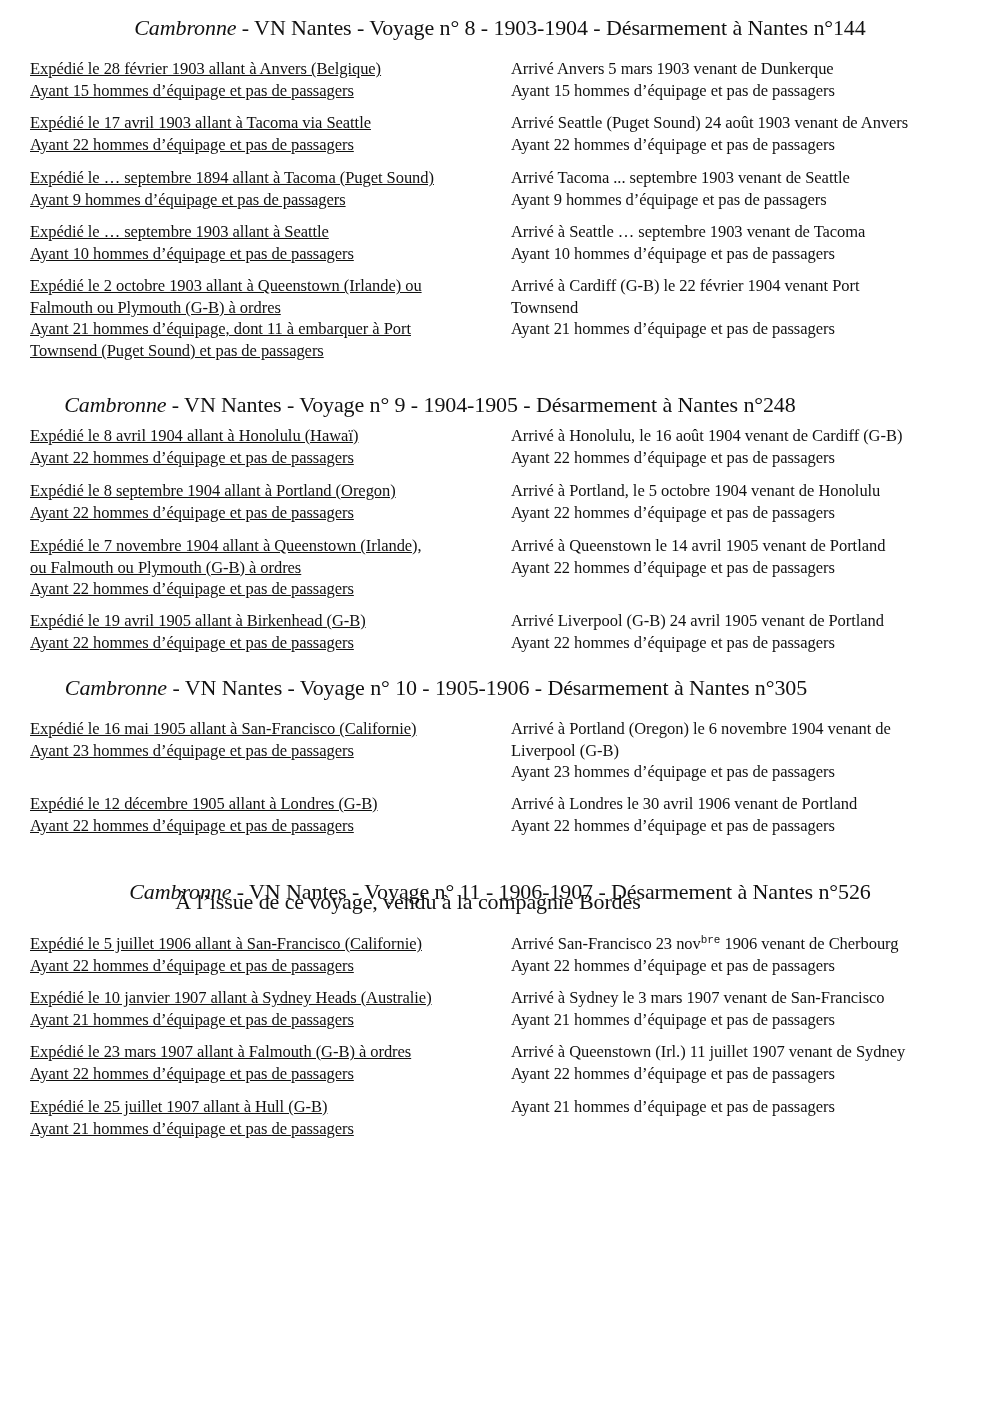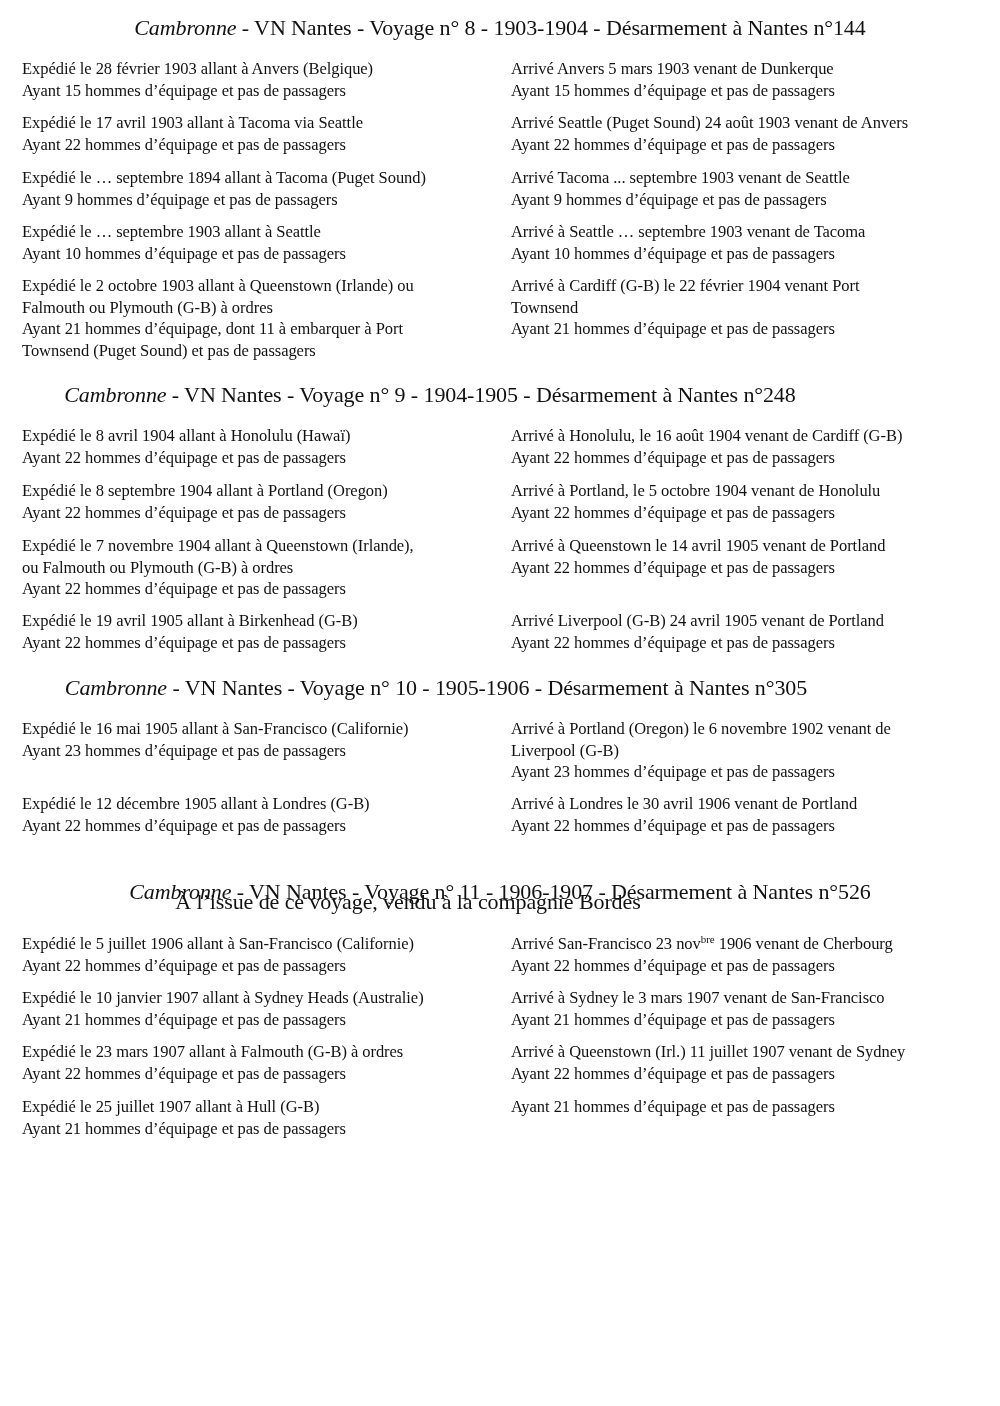--- a/index.html
+++ b/index.html
@@ -10,24 +10,24 @@
     }
     .page { position: relative; width: 1000px; height: 1406px; }
     .section { position: absolute; left: 0; width: 1000px; }
     .heading {
       text-align: center; font-weight: normal; font-size: 22px;
       line-height: 31px; letter-spacing: -0.1px; white-space: nowrap;
     }
     .heading .ship { font-style: italic; }
     .row { position: absolute; left: 0; width: 1000px; }
     .col { position: absolute; top: 0; font-size: 16.5px; line-height: 21.7px; white-space: nowrap; letter-spacing: -0.05px; }
-    .col.left { left: 22px; width: 470px; }
+    .col.left { left: 30px; width: 470px; text-decoration: underline; }
     .col.right { left: 511px; width: 470px; }
     .col div { height: 21.7px; }
-    sup { font-size: 11px; line-height: 0; vertical-align: 6px; }
+    sup { font-size: 11px; line-height: 0; vertical-align: 6px; font-family: Liberation Mono, monospace; }
   </style>
 </head>
 <body>
 
 <div class="page">
 
   <div class="section" style="top:0">
     <div class="heading" style="position:absolute;top:12px;width:1000px"><span class="ship">Cambronne</span><span> - VN Nantes - Voyage n° 8 - 1903-1904 - Désarmement à Nantes n°144</span></div>
 
     <div class="row" style="top:58px">
@@ -83,21 +83,21 @@
       </div>
       <div class="col right">
         <div>Arrivé à Cardiff (G-B) le 22 février 1904 venant Port</div>
         <div>Townsend</div>
         <div>Ayant 21 hommes d’équipage et pas de passagers</div>
       </div>
     </div>
   </div>
 
   <div class="section" style="top:0">
-    <div class="heading" style="position:absolute;top:379px;width:860px"><span class="ship">Cambronne</span><span> - VN Nantes - Voyage n° 9 - 1904-1905 - Désarmement à Nantes n°248</span></div>
+    <div class="heading" style="position:absolute;top:389px;width:860px"><span class="ship">Cambronne</span><span> - VN Nantes - Voyage n° 9 - 1904-1905 - Désarmement à Nantes n°248</span></div>
 
     <div class="row" style="top:425px">
       <div class="col left">
         <div>Expédié le 8 avril 1904 allant à Honolulu (Hawaï)</div>
         <div>Ayant 22 hommes d’équipage et pas de passagers</div>
       </div>
       <div class="col right">
         <div>Arrivé à Honolulu, le 16 août 1904 venant de Cardiff (G-B)</div>
         <div>Ayant 22 hommes d’équipage et pas de passagers</div>
       </div>
@@ -140,21 +140,21 @@
 
   <div class="section" style="top:0">
     <div class="heading" style="position:absolute;top:672px;width:872px"><span class="ship">Cambronne</span><span> - VN Nantes - Voyage n° 10 - 1905-1906 - Désarmement à Nantes n°305</span></div>
 
     <div class="row" style="top:718px">
       <div class="col left">
         <div>Expédié le 16 mai 1905 allant à San-Francisco (Californie)</div>
         <div>Ayant 23 hommes d’équipage et pas de passagers</div>
       </div>
       <div class="col right">
-        <div>Arrivé à Portland (Oregon) le 6 novembre 1902 venant de</div>
+        <div>Arrivé à Portland (Oregon) le 6 novembre 1904 venant de</div>
         <div>Liverpool (G-B)</div>
         <div>Ayant 23 hommes d’équipage et pas de passagers</div>
       </div>
     </div>
 
     <div class="row" style="top:793px">
       <div class="col left">
         <div>Expédié le 12 décembre 1905 allant à Londres (G-B)</div>
         <div>Ayant 22 hommes d’équipage et pas de passagers</div>
       </div>

